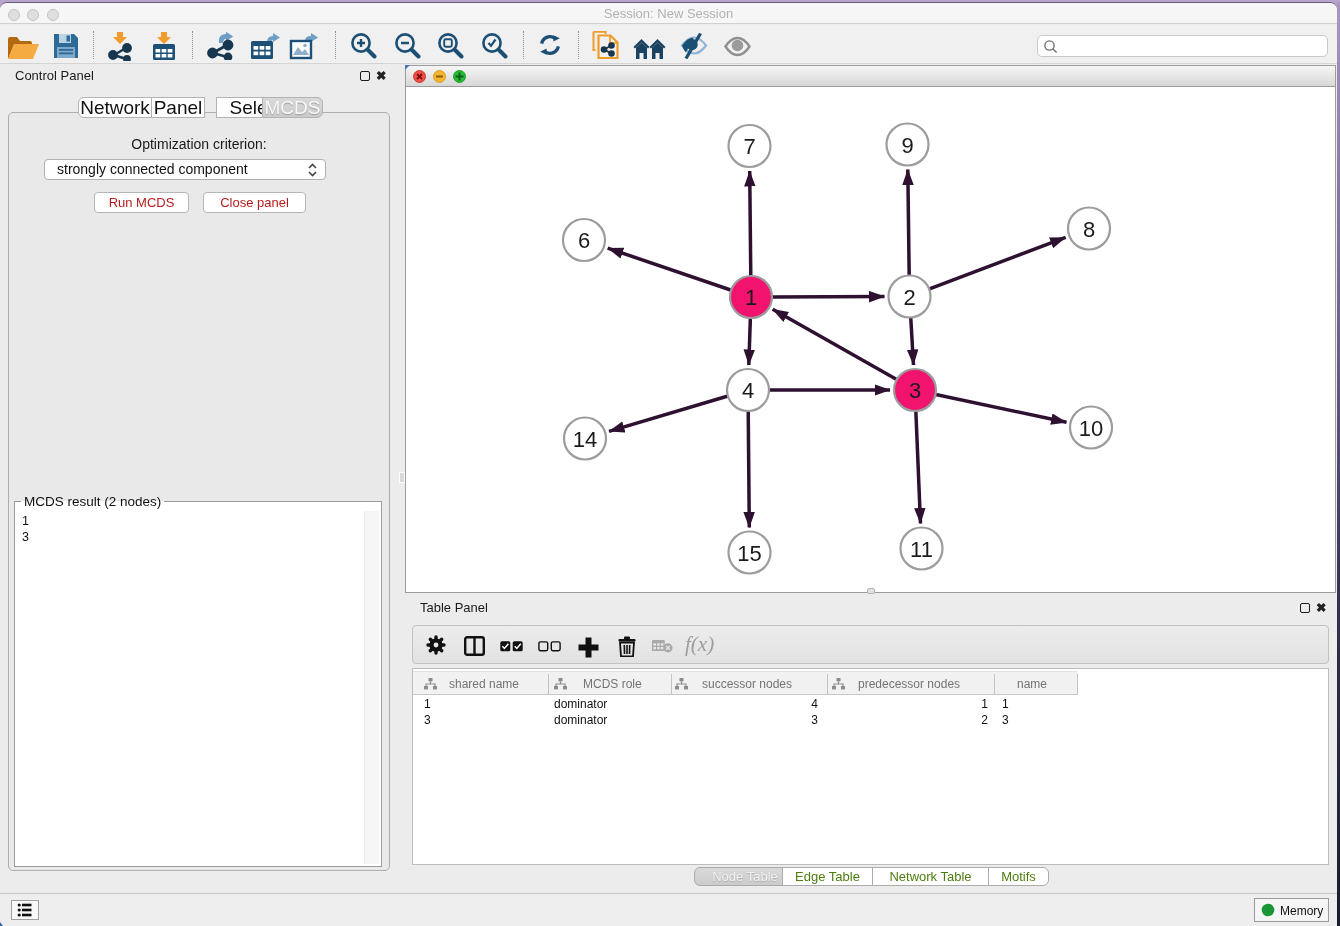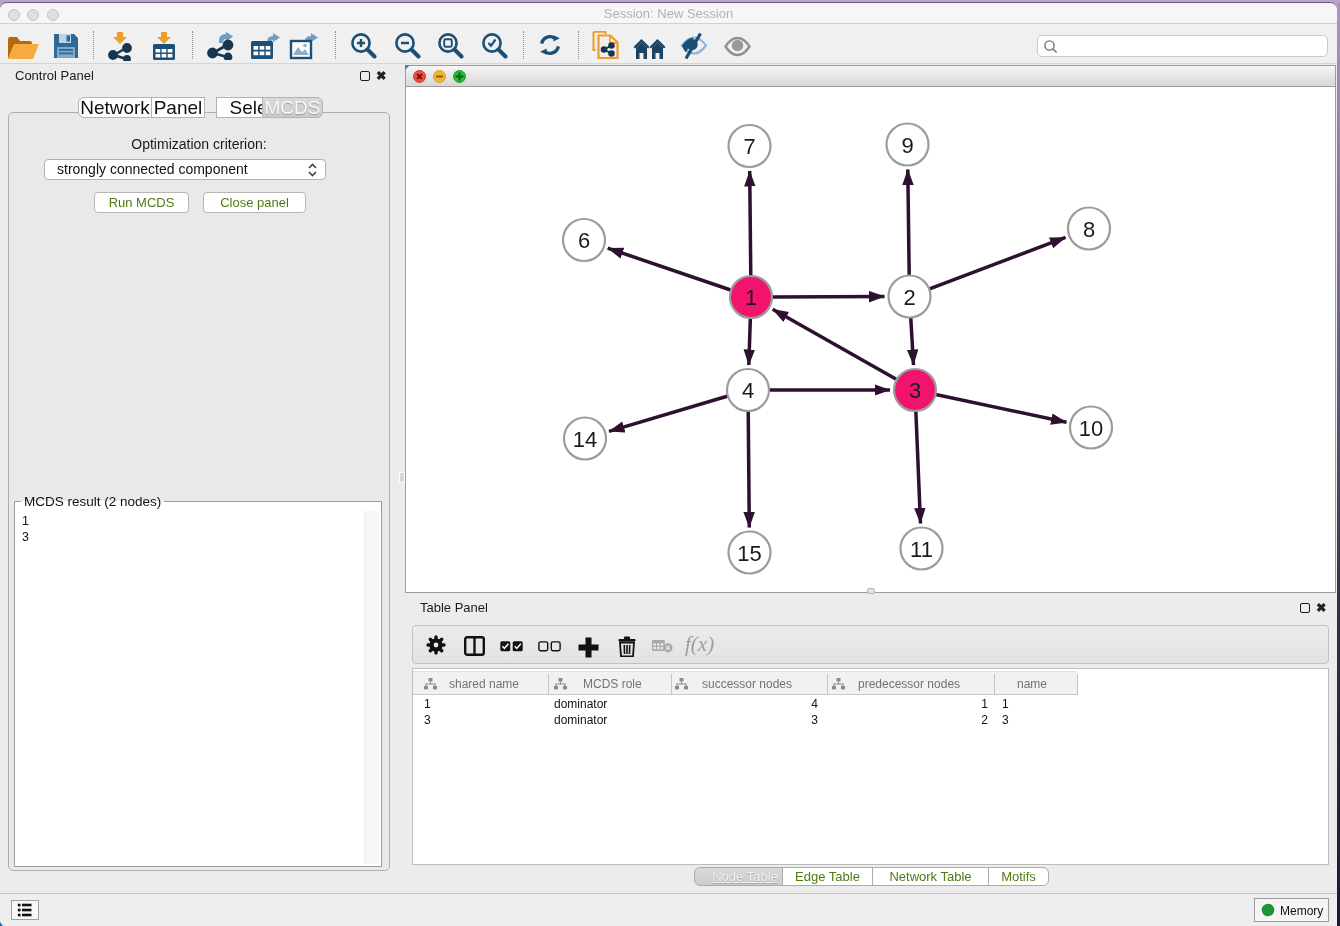--- a/index.html
+++ b/index.html
@@ -19,21 +19,21 @@
 .ticon { position:absolute; }
 #searchbox { position:absolute; left:1037px; top:10px; width:291px; height:22px; background:#fff; border:1px solid #c9c9c9; border-radius:5px; }
 
 #cptitle { left:15px; top:68px; font-size:13px; color:#1a1a1a; }
 .sqicon { position:absolute; width:10px; height:10px; border:1.5px solid #1a1a1a; border-radius:2px; }
 .xicon { position:absolute; font-size:12.5px; font-weight:bold; color:#222; line-height:1; }
 .tab { position:absolute; top:97px; height:21px; background:#fff; border:1px solid #b3b3b3; font-size:19px; color:#111; text-align:center; line-height:19px; }
 #cpbox { left:8px; top:112px; width:382px; height:759px; background:#e9e9e9; border:1px solid #adadad; border-radius:5px; }
 #optlabel { left:0; top:136px; width:398px; text-align:center; font-size:14px; color:#1a1a1a; }
 #dropdown { left:44px; top:159px; width:282px; height:21px; background:#fff; border:1px solid #b1b1b1; border-radius:4px; font-size:14px; color:#111; line-height:19px; padding-left:12px; }
-.btn { position:absolute; top:192px; height:21px; background:#fff; border:1px solid #b6b6b6; border-radius:4px; font-size:13px; color:#4d7c0f; text-align:center; line-height:19px; }
+.btn { position:absolute; top:192px; height:21px; background:#fff; border:1px solid #b6b6b6; border-radius:4px; font-size:13px; color:#b91c1c; text-align:center; line-height:19px; }
 #fieldset { left:14px; top:501px; width:368px; height:366px; background:#fff; border:1px solid #9b9b9b; }
 #legend { left:21px; top:494px; font-size:13.5px; color:#111; background:linear-gradient(#e9e9e9 7px, #ffffff 7px); padding:0 3px; }
 #sbtrack { left:364px; top:511px; width:15px; height:353px; background:#f6f6f6; border-left:1px solid #ececec; }
 .mcdsitem { position:absolute; left:22px; font-size:12.5px; color:#111; }
 
 #netwin { left:405px; top:65px; width:931px; height:528px; background:#fff; border:1px solid #9c9c9c; }
 #nettitle { left:0; top:0; width:929px; height:21px; background:linear-gradient(#f6f6f6,#d7d7d7); border-bottom:1px solid #9c9c9c; }
 #nettext { position:absolute; top:3px; left:0; width:100%; text-align:center; font-size:13px; color:#111; font-weight:bold; }
 .tl { position:absolute; top:4px; width:13px; height:13px; border-radius:50%; }
 .tl svg { position:absolute; left:0; top:0; }
@@ -429,21 +429,21 @@
     <div class="cell" style="left:141px; top:28px;">dominator</div>
     <div class="cell" style="left:330px; top:28px; width:75px; text-align:right;">4</div>
     <div class="cell" style="left:500px; top:28px; width:75px; text-align:right;">1</div>
     <div class="cell" style="left:589px; top:28px;">1</div>
     <div class="cell" style="left:11px; top:44px;">3</div>
     <div class="cell" style="left:141px; top:44px;">dominator</div>
     <div class="cell" style="left:330px; top:44px; width:75px; text-align:right;">3</div>
     <div class="cell" style="left:500px; top:44px; width:75px; text-align:right;">2</div>
     <div class="cell" style="left:589px; top:44px;">3</div>
   </div>
-  <div class="btab" style="left:694px; width:102px; border-top-left-radius:6px; border-bottom-left-radius:6px; background:linear-gradient(#d9d9d9,#cccccc); color:#f2f2f2; text-shadow:0 1px 1px #aaa;text-decoration:underline;">Node Table</div>
+  <div class="btab" style="left:694px; width:102px; border-top-left-radius:6px; border-bottom-left-radius:6px; background:linear-gradient(#d9d9d9,#cccccc); color:#f2f2f2; text-shadow:0 1px 1px #aaa;">Node Table</div>
   <div class="btab" style="left:782px; width:91px;">Edge Table</div>
   <div class="btab" style="left:872px; width:117px;">Network Table</div>
   <div class="btab" style="left:988px; width:61px; border-top-right-radius:6px; border-bottom-right-radius:6px;">Motifs</div>
   <div id="statusbar" class="abs">
     <div id="listbtn"><svg width="26" height="18" viewBox="0 0 26 18">
         <g fill="#111">
           <circle cx="7.2" cy="4" r="1.6"></circle>
           <circle cx="7.2" cy="9" r="1.6"></circle>
           <circle cx="7.2" cy="14" r="1.6"></circle>
           <rect x="10" y="2.7" width="9.5" height="2.6"></rect>

